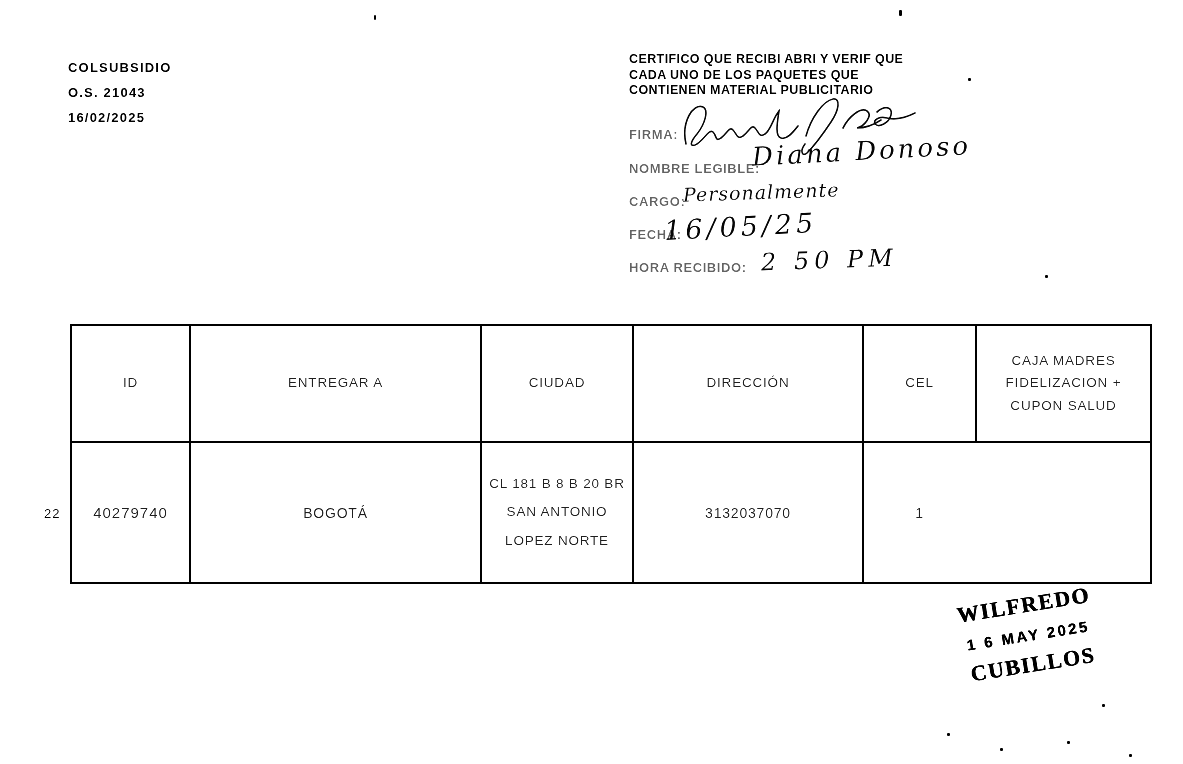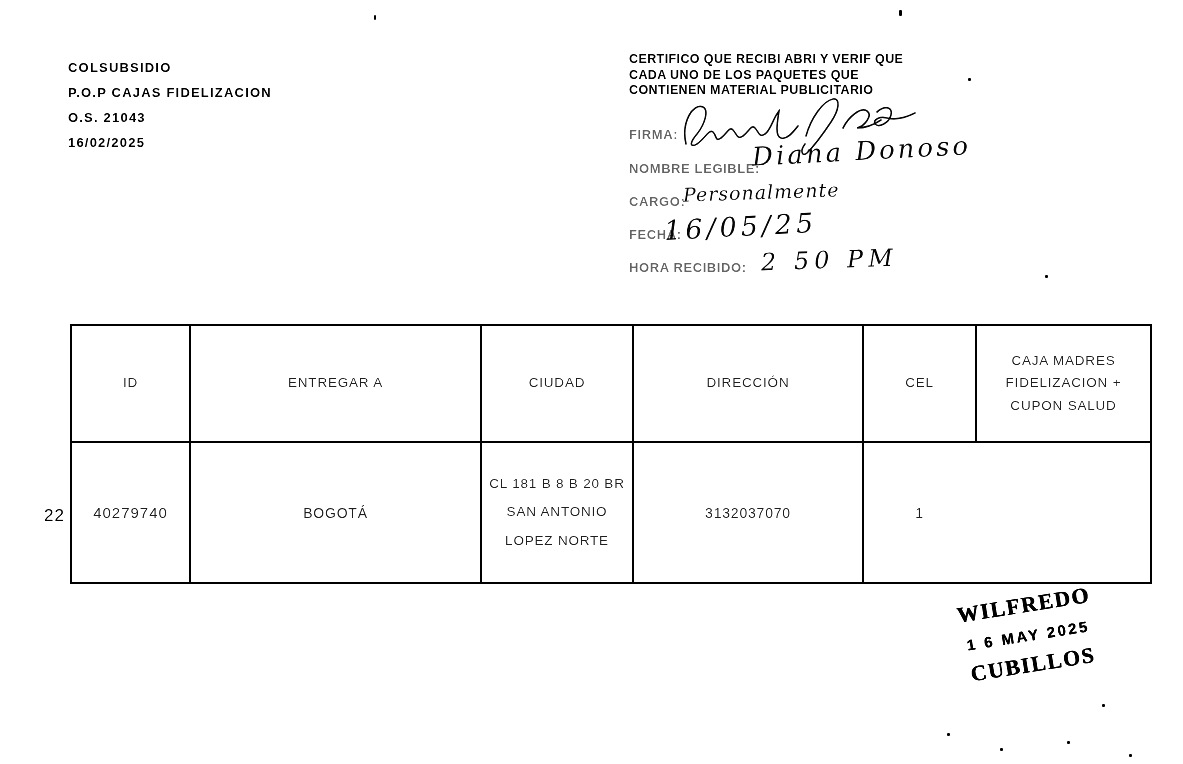--- a/index.html
+++ b/index.html
@@ -51,41 +51,40 @@
     border-left:2.5px solid #1f1f1f;
     font-size:13.5px;letter-spacing:.8px;
     padding:2px 6px;box-sizing:border-box;
     color:#701a75;
   }
   .cell.c0{border-left:none;}
   .cell.header{border-bottom:2.5px solid #1f1f1f;line-height:1.65;}
   .cell.body{font-size:14px;}
   .cell.body.cell-id{font-size:15px;letter-spacing:1px;}
   .cell.body.cell-direccion{line-height:2.1;font-size:13.5px;}
-  .row-number{position:absolute;left:44px;top:506px;font-size:17px;letter-spacing:1px;color:#1b1b1b;}
+  .row-number{position:absolute;left:44px;top:506px;font-size:13px;letter-spacing:1px;color:#1b1b1b;}
   
   .stamp{
     position:absolute;left:933px;top:592px;width:190px;
     transform:rotate(-9deg);
     text-align:center;color:#171717;
   }
   .stamp-name{font-family:"Liberation Serif",serif;font-weight:bold;font-size:22px;letter-spacing:1.5px;text-shadow:.6px 0 #171717;}
   .stamp-date{font-family:"Liberation Sans",sans-serif;font-weight:bold;font-size:15px;letter-spacing:2.5px;margin-top:9px;text-shadow:.4px 0 #171717;}
   .stamp-name2{font-family:"Liberation Serif",serif;font-weight:bold;font-size:22px;letter-spacing:1.5px;margin-top:8px;text-shadow:.6px 0 #171717;}
   
   .speck{position:absolute;background:#222;width:3px;height:3px;border-radius:1px;}
 </style>
 </head>
 <body>
 
 <div class="page">
 
   <div class="order-block">
     <div>COLSUBSIDIO</div>
-    <div>P.O.P CAJAS FIDELIZACION</div>
     <div>O.S. 21043</div>
     <div>16/02/2025</div>
   </div>
 
   <div class="cert-statement">
     <div>CERTIFICO QUE RECIBI  ABRI Y VERIF QUE</div>
     <div>CADA  UNO DE LOS PAQUETES QUE</div>
     <div>CONTIENEN MATERIAL PUBLICITARIO</div>
   </div>
 

